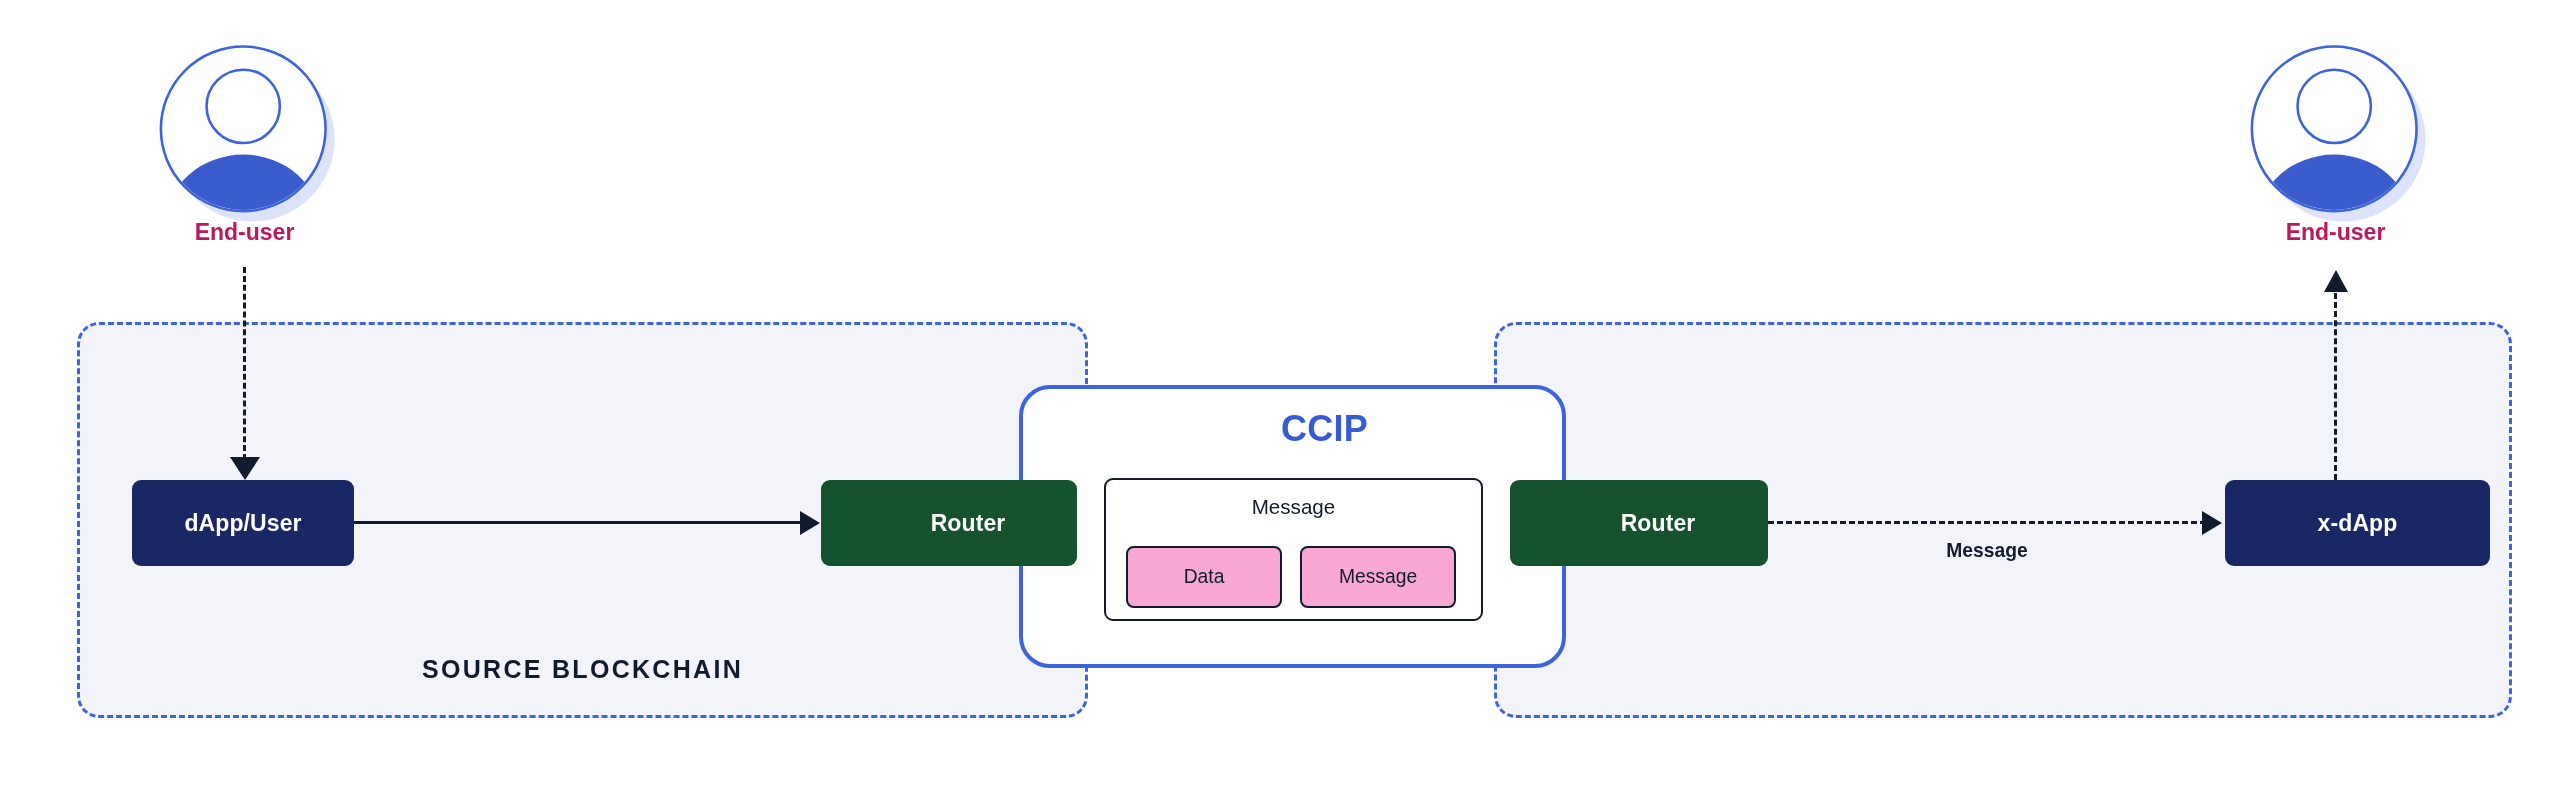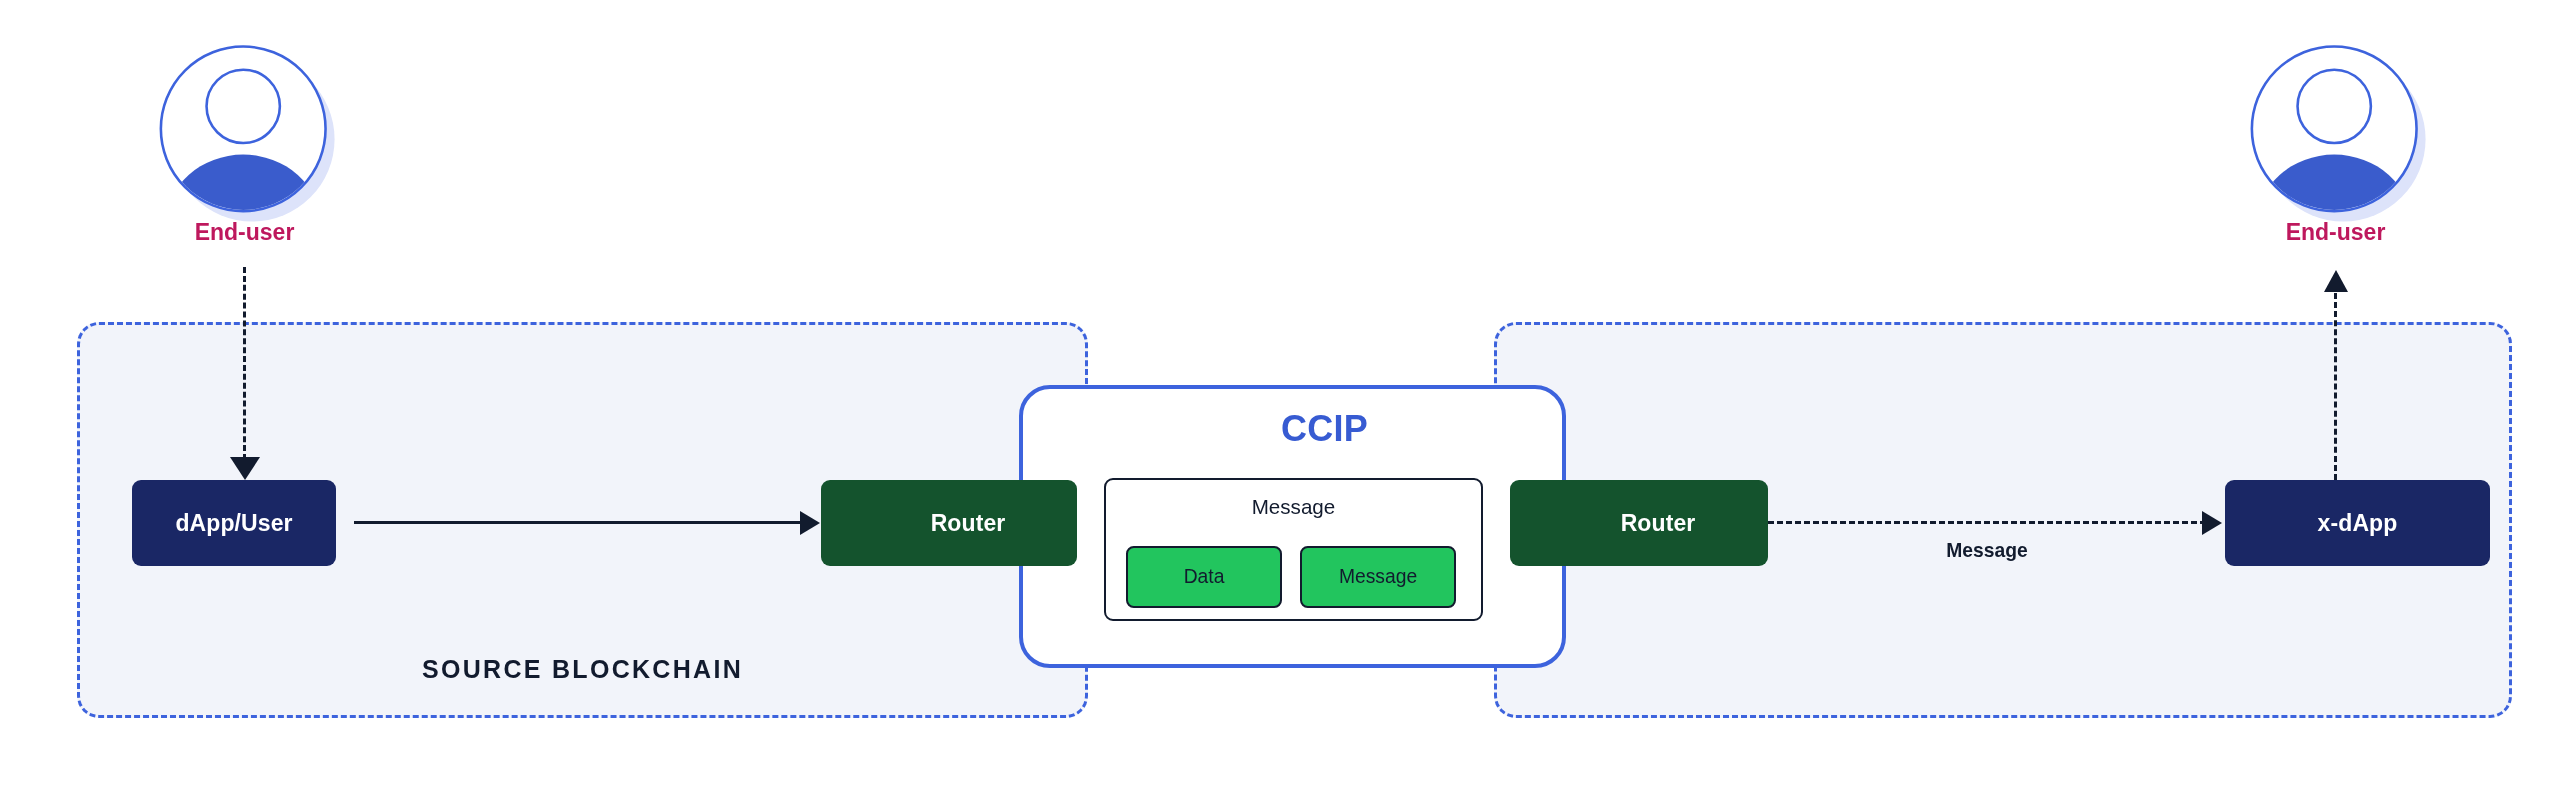--- a/index.html
+++ b/index.html
@@ -99,21 +99,21 @@
     font-size: 20.6px;
     font-weight: 400;
     color: #121B2E;
     z-index: 6;
   }
   .msg-part {
     position: absolute;
     top: 546px;
     width: 156px;
     height: 62px;
-    background: #22c55e;
+    background: #f9a8d4;
     border: 2.6px solid #121B2E;
     border-radius: 7.7px;
     box-sizing: border-box;
     z-index: 6;
     display: flex;
     align-items: center;
     justify-content: center;
     font-size: 19.3px;
     font-weight: 400;
     color: #121B2E;
@@ -134,21 +134,21 @@
     justify-content: center;
     font-size: 23px;
     font-weight: 700;
     color: #ffffff;
     letter-spacing: 0.1px;
     z-index: 7;
   }
   .node-dark  { background: #1A2765; }
   .node-blue  { background: #14532d; padding-left: 38px; }
 
-  #node-dapp-user { left: 132px;  width: 204px; }
+  #node-dapp-user { left: 132px;  width: 222px; }
   #node-router-l  { left: 821px; width: 256px; }
   #node-router-r  { left: 1510px; width: 258px; }
   #node-xdapp     { left: 2225px; width: 265px; }
 
   
   .avatar-group {
     position: absolute;
     top: 31px;
     width: 193px;
     height: 206px;

